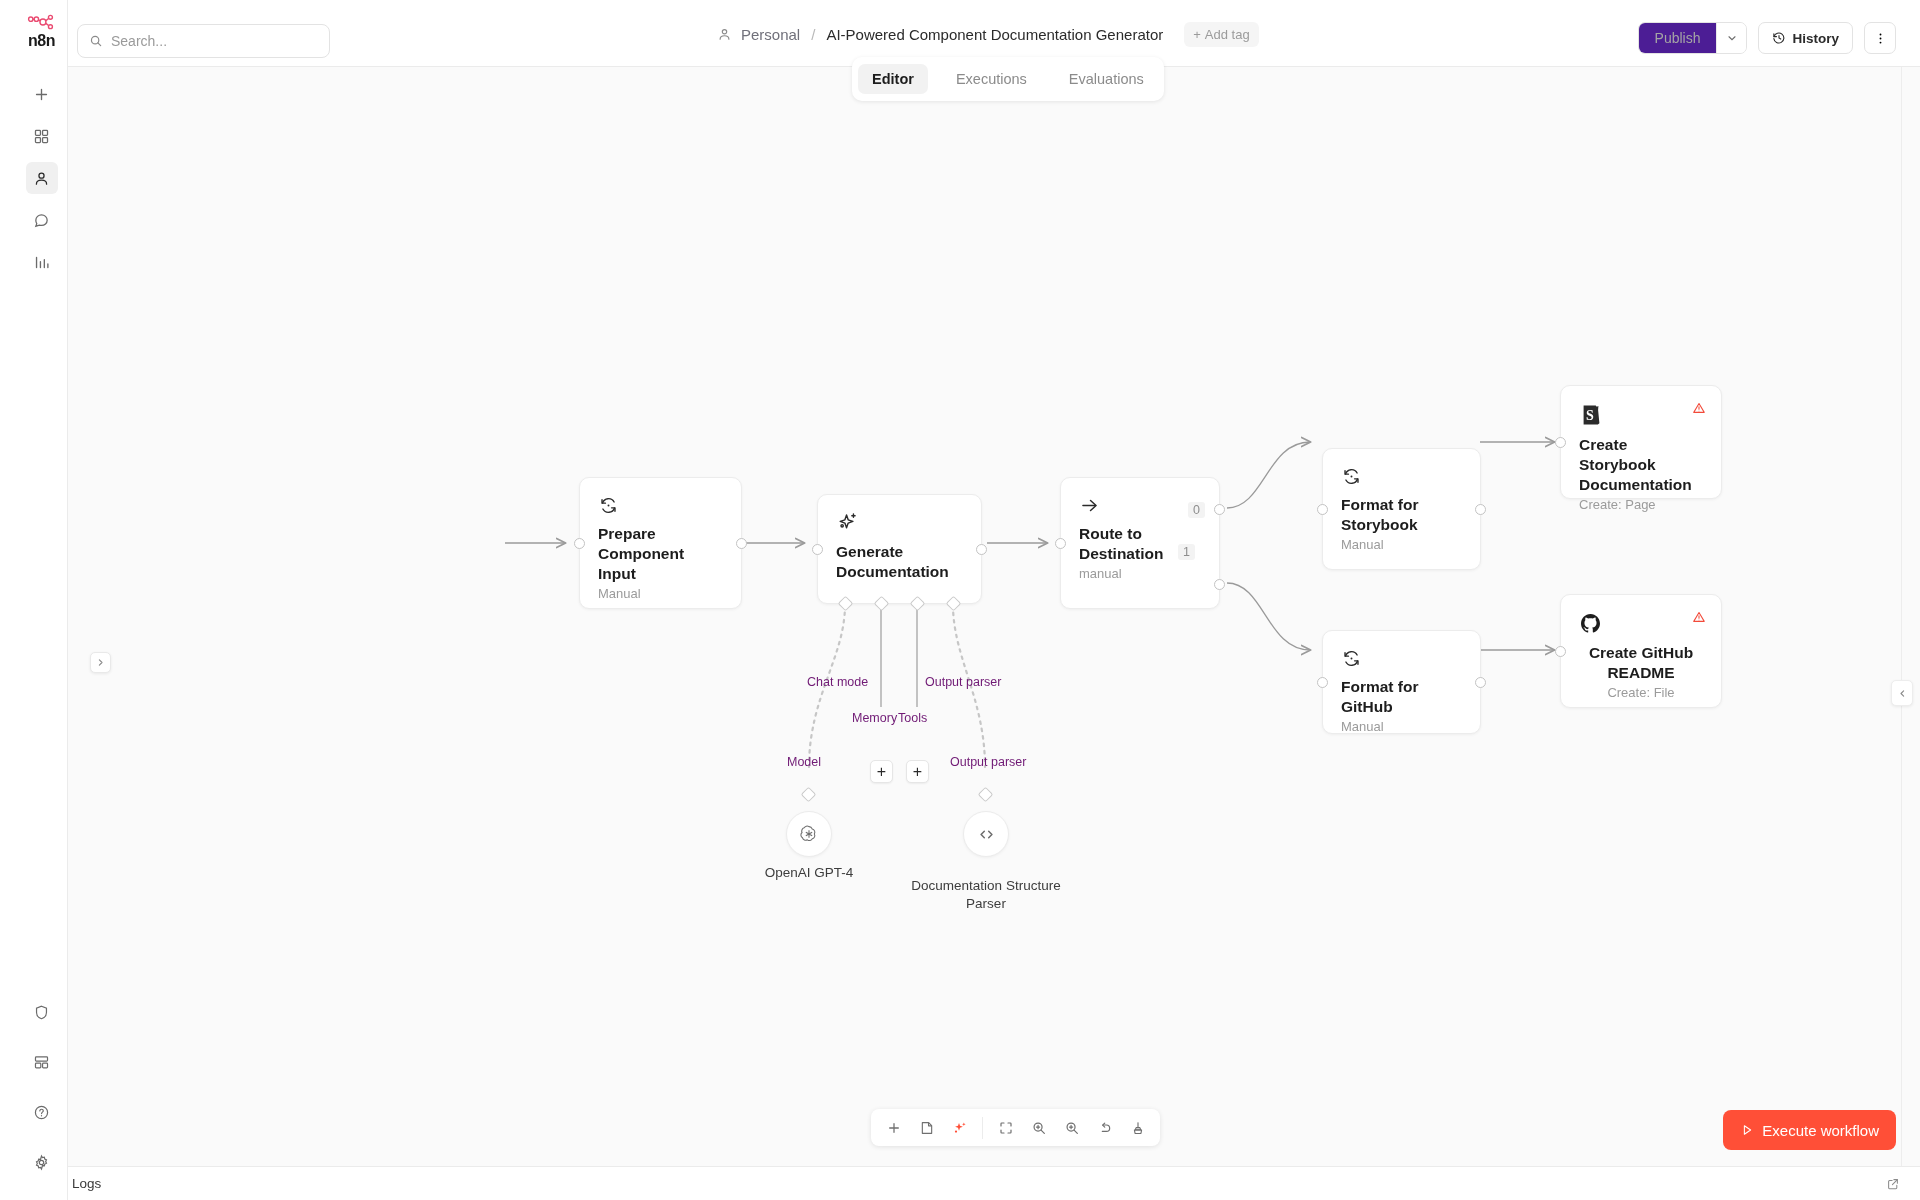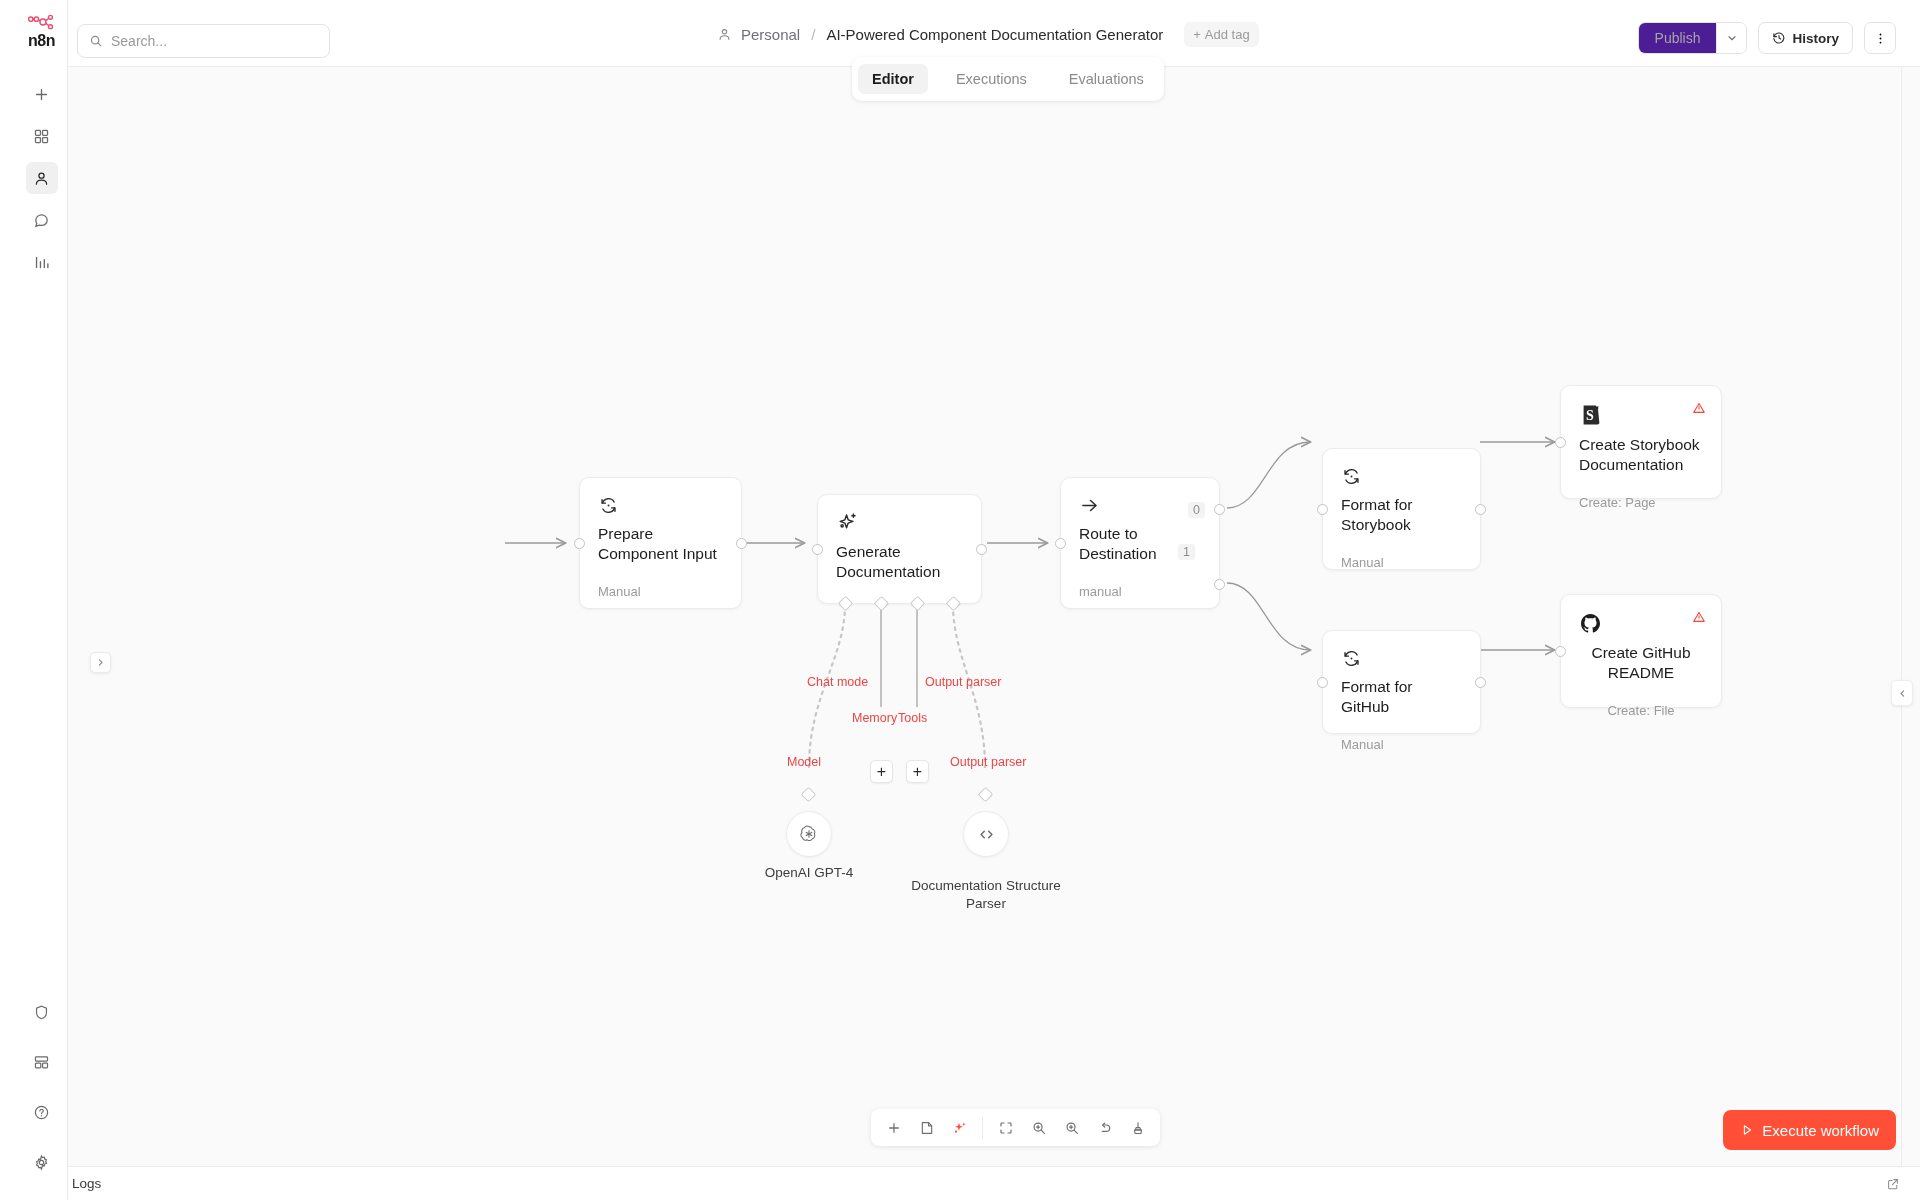--- a/index.html
+++ b/index.html
@@ -93,22 +93,22 @@
     background-size: 19px 19px; opacity:.0;
   }
 
   
   .node {
     position:absolute; background:#fff; border:1px solid #ececec;
     border-radius:10px; box-shadow:0 1px 3px rgba(0,0,0,.05);
   }
   .node-inner { position:relative; width:100%; height:100%; padding:17px 18px; }
   .node-icon { color:#2b2b2b; margin-bottom:8px; display:block; }
-  .node-title { font-size:15.5px; line-height:20px; color:#1d1d1d; }
-  .node-sub { font-size:13px; color:#9b9b9b; margin-top:20px; }
+  .node-title { font-size:15.5px; line-height:20px; color:#1d1d1d;font-weight:bold; }
+  .node-sub { font-size:13px; color:#9b9b9b; margin-top:2px; }
   .node-accent {
     position:absolute; left:-1px; top:-1px; bottom:-1px; width:7px;
     background:#ff4f37; border-radius:10px 0 0 10px;
   }
   .warn { position:absolute; right:15px; top:15px; color:#f24a3a; }
   .warn svg { width:14px; height:14px; }
 
   
   .port {
     position:absolute; width:11px; height:11px; border-radius:50%;
@@ -129,21 +129,21 @@
     position:absolute; width:46px; height:46px; border-radius:50%;
     background:#fff; border:1px solid #ececec;
     display:flex; align-items:center; justify-content:center;
     box-shadow:0 1px 3px rgba(0,0,0,.05); color:#6e6e6e;
   }
   .subnode-label {
     position:absolute; font-size:13.5px; color:#3d3d3d; text-align:center;
     line-height:18px; width:160px;
   }
   .conn-label {
-    position:absolute; font-size:12.5px; color:#ef4444; white-space:nowrap;
+    position:absolute; font-size:12.5px; color:#701a75; white-space:nowrap;
   }
   .plus-btn {
     position:absolute; width:23px; height:23px; border-radius:5px; background:#fff;
     border:1px solid #e6e6e6; display:flex; align-items:center; justify-content:center;
     color:#2b2b2b; font-size:16px; line-height:1; box-shadow:0 1px 2px rgba(0,0,0,.06);
     cursor:pointer;
   }
 
   svg.edges { position:absolute; left:0; top:0; width:100%; height:100%; overflow:visible; pointer-events:none;}
 

